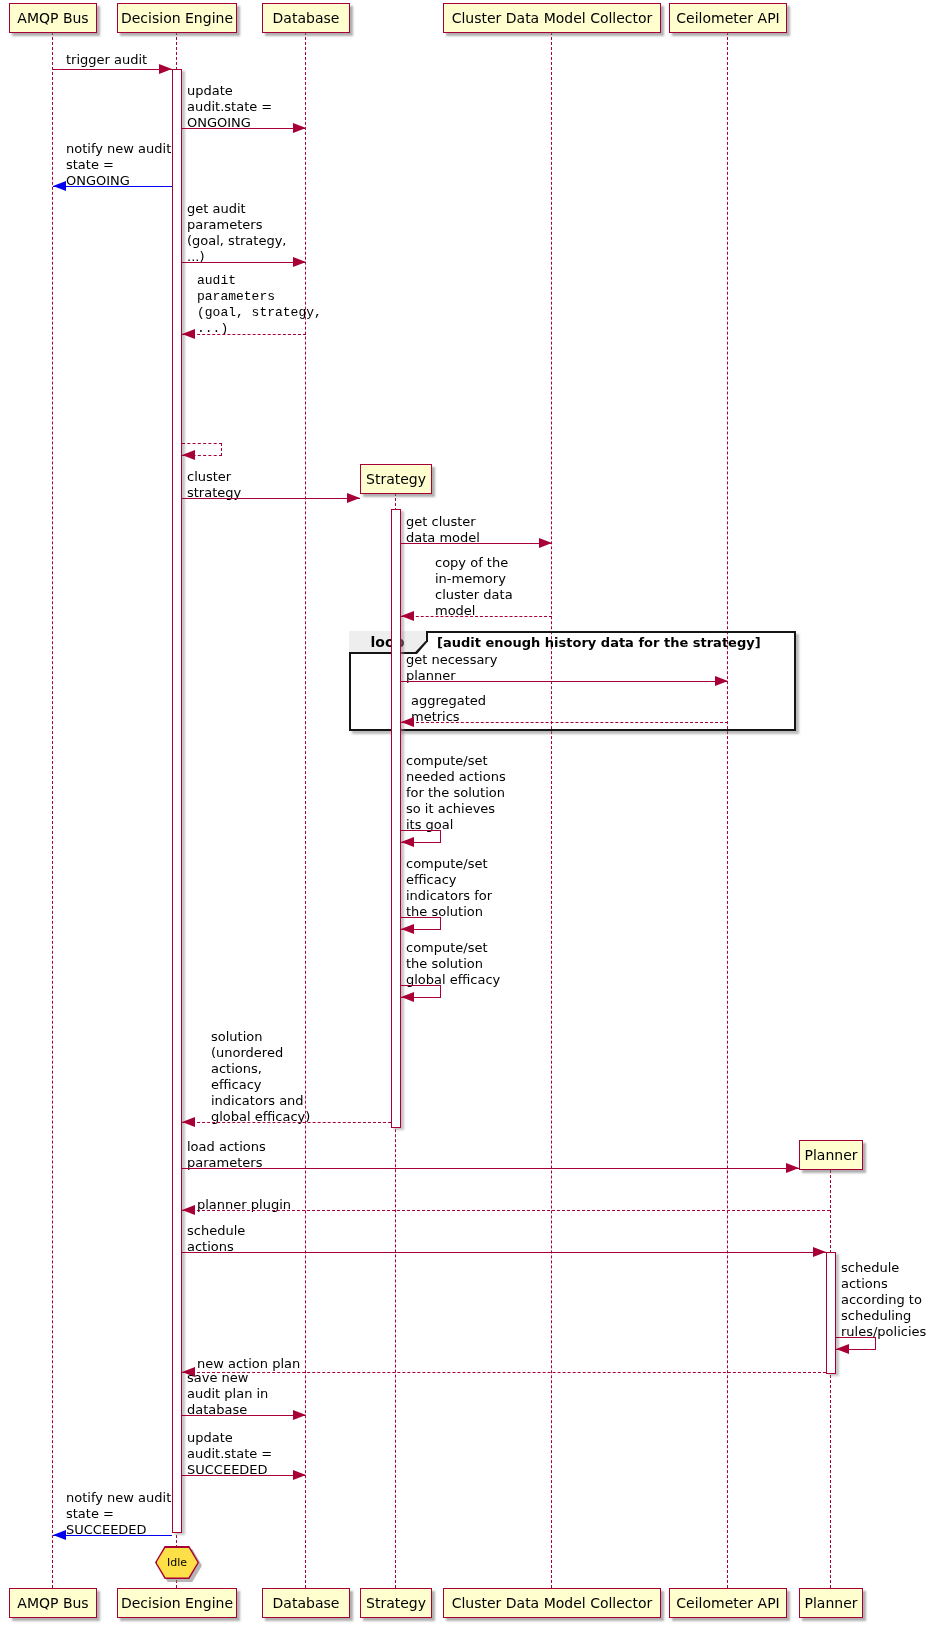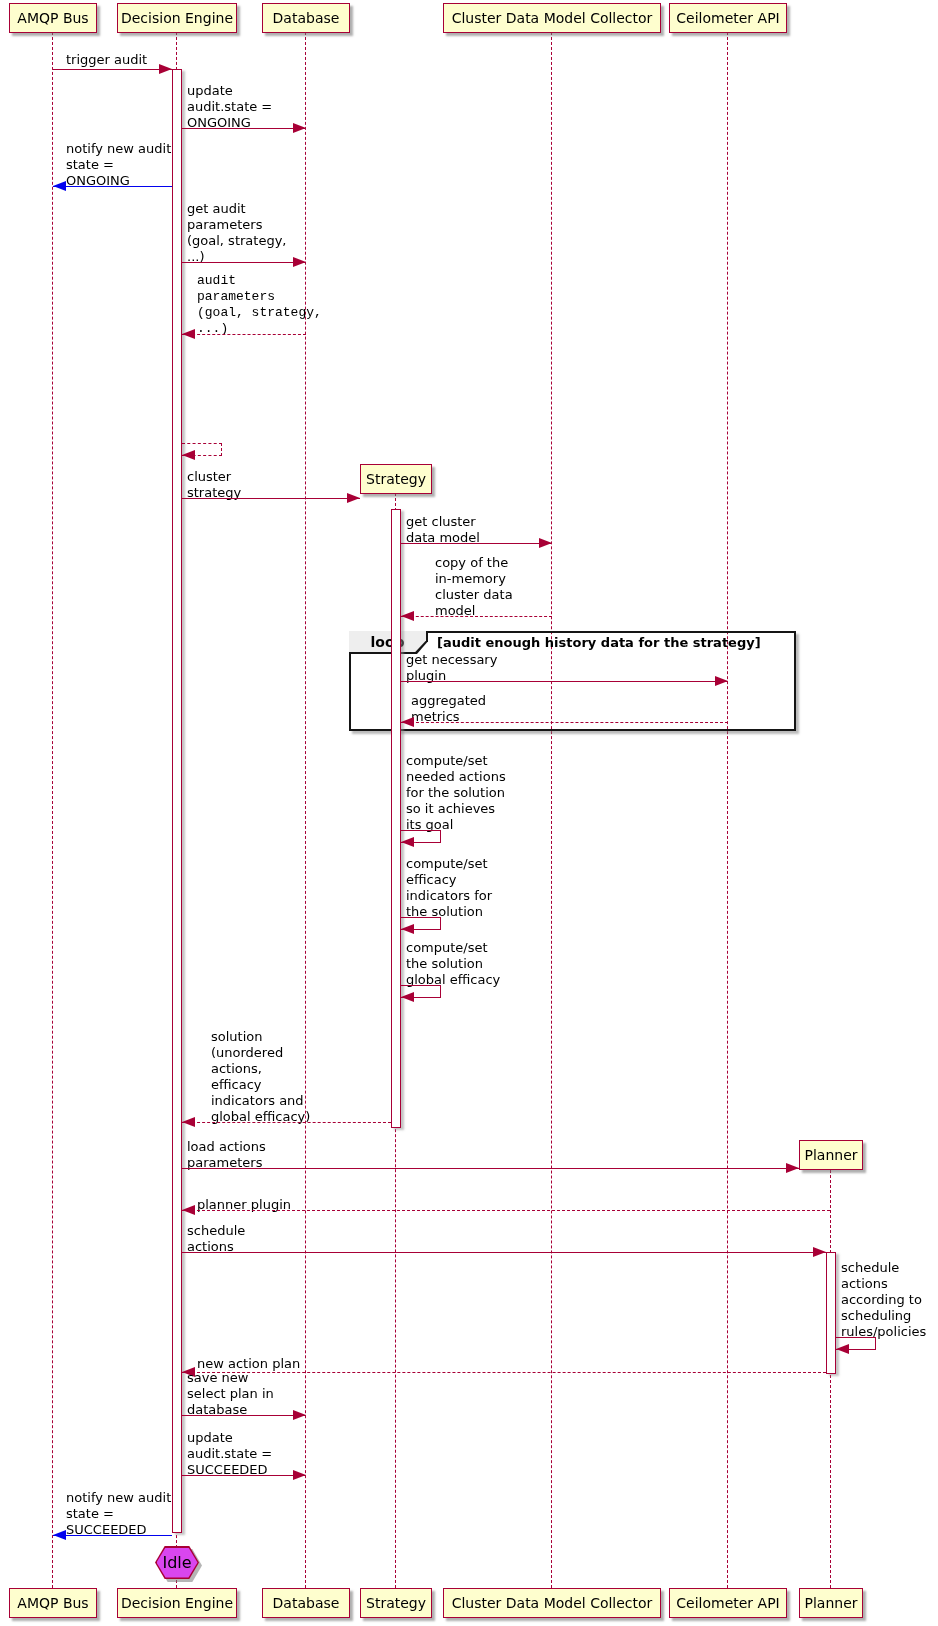--- a/index.html
+++ b/index.html
@@ -44,23 +44,23 @@
               clip-path:polygon(0 0,100% 0,100% 45%,86% 100%,0 100%);
               display:flex;align-items:center;justify-content:center;
               font-size:14px;font-weight:bold;}
   .guard{position:absolute;font-size:13px;font-weight:bold;white-space:nowrap;}
 
   
   .hexshadow{position:absolute;background:rgba(120,120,120,.55);
              clip-path:polygon(22% 0,78% 0,100% 50%,78% 100%,22% 100%,0 50%);}
   .hex-outer{position:absolute;background:#A80036;
              clip-path:polygon(22% 0,78% 0,100% 50%,78% 100%,22% 100%,0 50%);}
-  .hex-inner{position:absolute;left:1.5px;top:1.5px;right:1.5px;bottom:1.5px;background:#d946ef;
+  .hex-inner{position:absolute;left:1.5px;top:1.5px;right:1.5px;bottom:1.5px;background:#fde047;
              clip-path:polygon(22% 0,78% 0,100% 50%,78% 100%,22% 100%,0 50%);
-             display:flex;align-items:center;justify-content:center;font-size:16px;}
+             display:flex;align-items:center;justify-content:center;font-size:11px;}
 </style>
 </head>
 <body>
 
 <div id="canvas">
 
   <div class="lifeline" style="left:52px;top:32px;height:1556px;"></div>
   <div class="lifeline" style="left:176px;top:32px;height:1556px;"></div>
   <div class="lifeline" style="left:305px;top:32px;height:1556px;"></div>
   <div class="lifeline" style="left:395px;top:493px;height:1095px;"></div>
@@ -122,21 +122,21 @@
   <div class="head r" style="left:539px;top:538px;"></div>
 
   <div class="msg" style="left:435px;top:555px;">copy of the
 in-memory
 cluster data
 model</div>
   <div class="arrow dashed" style="left:401px;top:616px;width:151px;"></div>
   <div class="head l" style="left:401px;top:611px;"></div>
 
   <div class="msg" style="left:406px;top:652px;">get necessary
-plugin</div>
+planner</div>
   <div class="arrow" style="left:401px;top:681px;width:327px;"></div>
   <div class="head r" style="left:715px;top:676px;"></div>
 
   <div class="msg" style="left:411px;top:693px;">aggregated
 metrics</div>
   <div class="arrow dashed" style="left:401px;top:722px;width:327px;"></div>
   <div class="head l" style="left:401px;top:717px;"></div>
 
   <div class="msg" style="left:406px;top:753px;">compute/set
 needed actions
@@ -188,21 +188,21 @@
 scheduling
 rules/policies</div>
   <div class="selfmsg" style="left:836px;top:1337px;height:13px;"></div>
   <div class="head l" style="left:836px;top:1344px;"></div>
 
   <div class="msg" style="left:197px;top:1356px;">new action plan</div>
   <div class="arrow dashed" style="left:182px;top:1372px;width:644px;"></div>
   <div class="head l" style="left:182px;top:1367px;"></div>
 
   <div class="msg" style="left:187px;top:1370px;">save new
-select plan in
+audit plan in
 database</div>
   <div class="arrow" style="left:182px;top:1415px;width:124px;"></div>
   <div class="head r" style="left:293px;top:1410px;"></div>
 
   <div class="msg" style="left:187px;top:1430px;">update
 audit.state =
 SUCCEEDED</div>
   <div class="arrow" style="left:182px;top:1475px;width:124px;"></div>
   <div class="head r" style="left:293px;top:1470px;"></div>
 

